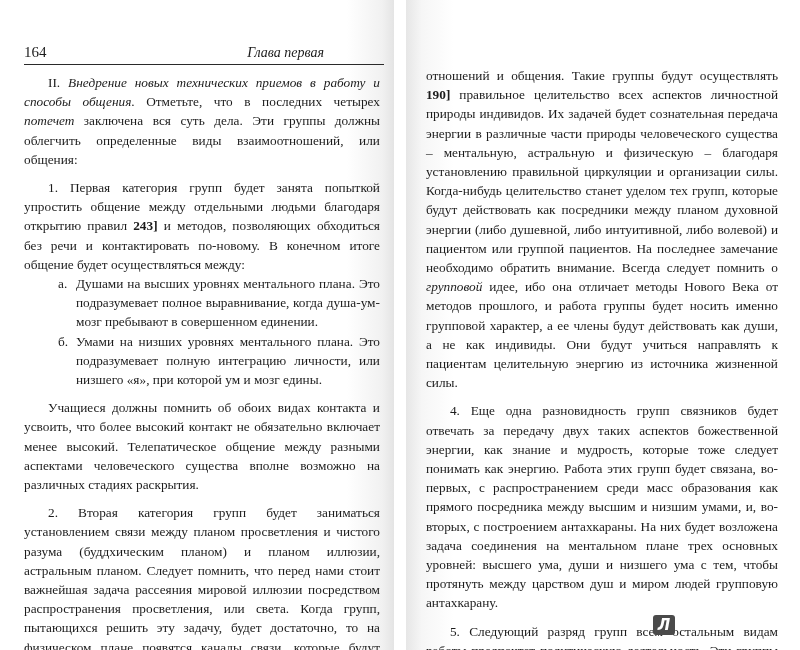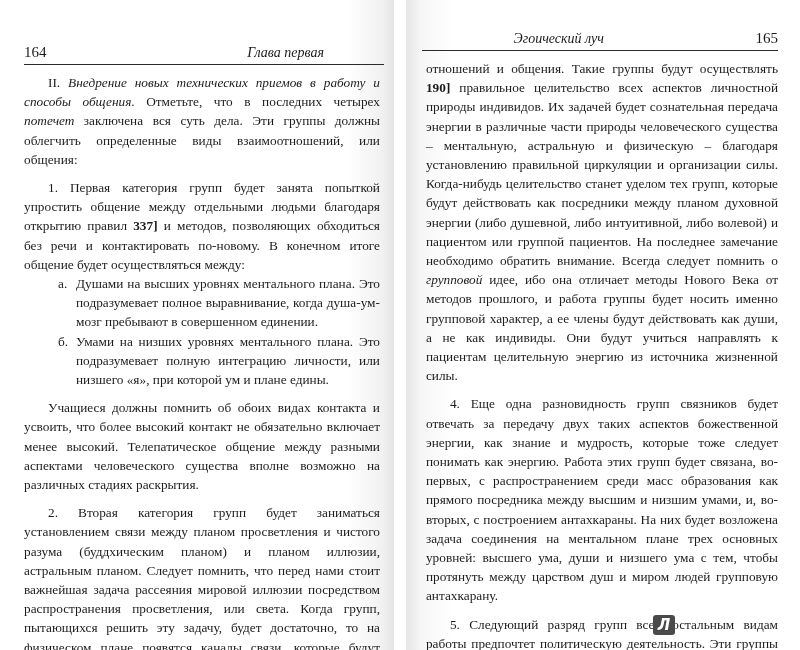--- a/index.html
+++ b/index.html
@@ -24,21 +24,21 @@
   .page.left .running-head { margin-right: -4px; }
   .page.right .running-head { margin-left: -4px; }
   .page-number { font-size: 15px; }
   .chapter-title { font-style: italic; font-size: 14px; }
   .page.left .chapter-title { flex: 1; text-align: right; padding-right: 60px; margin-top: 15px; }
   .page.right .chapter-title { flex: 1; text-align: center; padding-right: 60px; }
 
   .body-text { font-size: 13.3px; line-height: 19.2px; text-align: justify; }
   .body-text p { margin: 0; text-indent: 24px; }
   .body-text p.gap-top { margin-top: 9px; }
-  .body-text p.cont { text-indent: 0; }
+  .body-text p.cont { text-indent: 0; margin-top: 36px; }
   .body-text em { font-style: italic; }
   .body-text b { font-weight: bold; }
 
   .sub-list { list-style: none; margin: 0; padding: 0 0 0 34px; }
   .sub-list li { display: flex; text-align: justify; }
   .sub-list .marker { width: 18px; flex: none; }
   .sub-list .item-text { flex: 1; }
 
   .logo-badge {
     position: absolute; left: 653px; top: 615px;
@@ -53,42 +53,38 @@
 
 <div class="spread">
 
   <div class="page left">
     <div class="running-head">
       <span class="page-number">164</span>
       <span class="chapter-title">Глава первая</span>
     </div>
     <div class="body-text">
       <p><span>II. </span><em>Внедрение новых технических приемов в работу и способы общения</em><span>. Отметьте, что в последних четырех </span><em>потечет</em><span> заключена вся суть дела. Эти группы должны облегчить определенные виды взаимоотношений, или общения:</span></p>
-      <p class="gap-top"><span>1. Первая категория групп будет занята попыткой упростить общение между отдельными людьми благодаря открытию правил </span><b>337]</b><span> и методов, позволяющих обходиться без речи и контактировать по-новому. В конечном итоге общение будет осуществляться между:</span></p>
+      <p class="gap-top"><span>1. Первая категория групп будет занята попыткой упростить общение между отдельными людьми благодаря открытию правил </span><b>243]</b><span> и методов, позволяющих обходиться без речи и контактировать по-новому. В конечном итоге общение будет осуществляться между:</span></p>
       <ul class="sub-list">
         <li>
             <span class="marker">а.</span>
             <span class="item-text">Душами на высших уровнях ментального плана. Это подразумевает полное выравнивание, когда душа-ум-мозг пребывают в совершенном единении.</span>
           </li>
         <li>
             <span class="marker">б.</span>
-            <span class="item-text">Умами на низших уровнях ментального плана. Это подразумевает полную интеграцию личности, или низшего «я», при которой ум и плане едины.</span>
+            <span class="item-text">Умами на низших уровнях ментального плана. Это подразумевает полную интеграцию личности, или низшего «я», при которой ум и мозг едины.</span>
           </li>
       </ul>
       <p class="gap-top">Учащиеся должны помнить об обоих видах контакта и усвоить, что более высокий контакт не обязательно включает менее высокий. Телепатическое общение между разными аспектами человеческого существа вполне возможно на различных стадиях раскрытия.</p>
       <p class="gap-top">2. Вторая категория групп будет заниматься установлением связи между планом просветления и чистого разума (буддхическим планом) и планом иллюзии, астральным планом. Следует помнить, что перед нами стоит важнейшая задача рассеяния мировой иллюзии посредством распространения просветления, или света. Когда групп, пытающихся решить эту задачу, будет достаточно, то на физическом плане появятся каналы связи, которые будут действовать как посредники между миром света и миром иллюзии. По ним потечет тот вид энергии, который будет разрушать существующую майю, или иллюзию, и развеивать древние мыслеформы. Они же позволят провести свет и мир, благодаря которым произойдет просветление астрального плана и рассеяние иллюзорной природы его жизни.</p>
 
     </div>
   </div>
 
   <div class="page right">
-    <div class="running-head">
-      <span class="chapter-title">Эгоический луч</span>
-      <span class="page-number">165</span>
-    </div>
     <div class="body-text">
       <p class="cont"><span>отношений и общения. Такие группы будут осуществлять </span><b>190]</b><span> правильное целительство всех аспектов личностной природы индивидов. Их задачей будет сознательная передача энергии в различные части природы человеческого существа – ментальную, астральную и физическую – благодаря установлению правильной циркуляции и организации силы. Когда-нибудь целительство станет уделом тех групп, которые будут действовать как посредники между планом духовной энергии (либо душевной, либо интуитивной, либо волевой) и пациентом или группой пациентов. На последнее замечание необходимо обратить внимание. Всегда следует помнить о </span><em>групповой</em><span> идее, ибо она отличает методы Нового Века от методов прошлого, и работа группы будет носить именно групповой характер, а ее члены будут действовать как души, а не как индивиды. Они будут учиться направлять к пациентам целительную энергию из источника жизненной силы.</span></p>
       <p class="gap-top">4. Еще одна разновидность групп связников будет отвечать за передачу двух таких аспектов божественной энергии, как знание и мудрость, которые тоже следует понимать как энергию. Работа этих групп будет связана, во-первых, с распространением среди масс образования как прямого посредника между высшим и низшим умами, и, во-вторых, с построением антахкараны. На них будет возложена задача соединения на ментальном плане трех основных уровней: высшего ума, души и низшего ума с тем, чтобы протянуть между царством душ и миром людей групповую антахкарану.</p>
       <p class="gap-top"><span>5. Следующий разряд групп всем остальным видам работы предпочтет политическую деятельность. Эти группы соединяют «качества наложения ограничений» и власти, отсутствующие во многих других руслах божественной групповой активности. Это главным образом работа Первого Луча. С ее помощью до сознания рас и наций доводится божественная </span></p>
 
     </div>
   </div>
 </div>
 
 <div class="logo-badge">Л</div>

